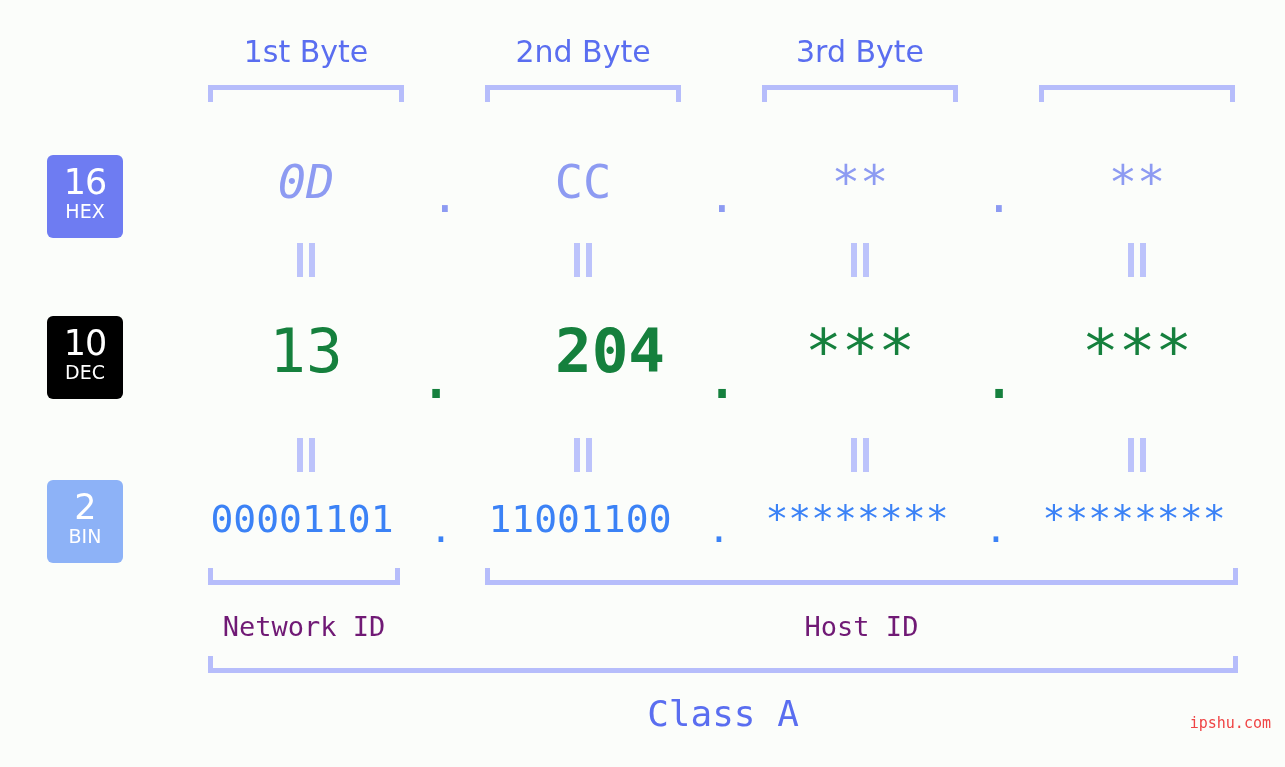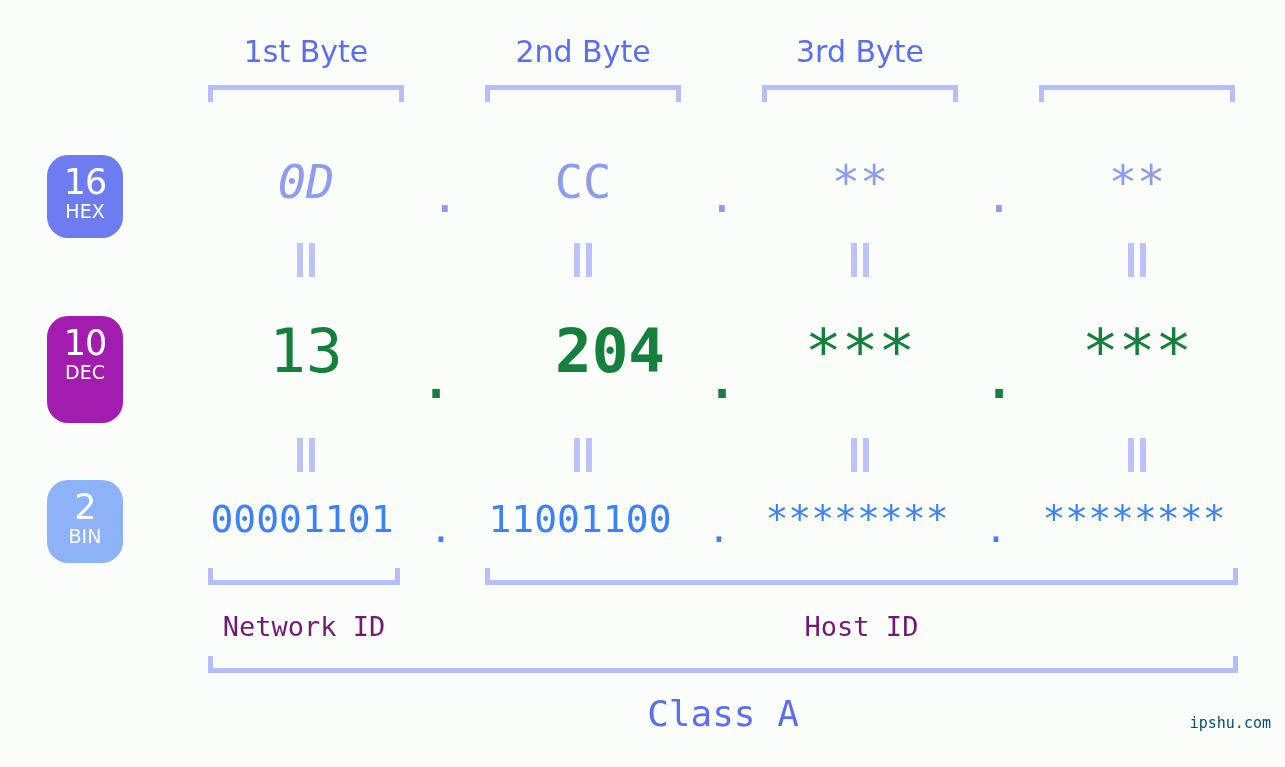--- a/index.html
+++ b/index.html
@@ -56,21 +56,21 @@
     border-left: 5px solid #b6bdfb;
     border-right: 5px solid #b6bdfb;
     box-sizing: border-box;
   }
 
   
   .badge {
     position: absolute;
     left: 47px;
     width: 76px;
-    border-radius: 21px;
+    border-radius: 6px;
     color: #ffffff;
     text-align: center;
     box-sizing: border-box;
     font-family: "DejaVu Sans", sans-serif;
   }
   .badge .num {
     display: block;
     font-size: 35px;
     line-height: 36px;
     font-weight: 400;
@@ -79,21 +79,21 @@
   }
   .badge .nm {
     display: block;
     font-size: 19px;
     line-height: 22px;
     font-weight: 400;
     padding-bottom: 8px;
   }
 
   .badge-hex { top: 155px; height: 83px; background: #6e7cf2; }
-  .badge-dec { top: 316px; height: 107px; background: #a21caf; }
+  .badge-dec { top: 316px; height: 83px; background: #000000; }
   .badge-bin { top: 480px; height: 83px; background: #8db2f7; }
 
   
   .row {
     position: absolute;
     left: 0;
     width: 1285px;
   }
   .cell {
     position: absolute;
@@ -173,21 +173,21 @@
   }
 
   
   .footer {
     position: absolute;
     right: 14px;
     top: 713px;
     font-family: "DejaVu Sans Mono", monospace;
     font-size: 15px;
     line-height: 20px;
-    color: #0c4a6e;
+    color: #ef4444;
     white-space: nowrap;
   }
 </style>
 </head>
 <body>
 
 <div id="stage">
 
   <div class="byte-label" style="left:208px; width:196px;">1st Byte</div>
   <div class="byte-label" style="left:485px; width:196px;">2nd Byte</div>

